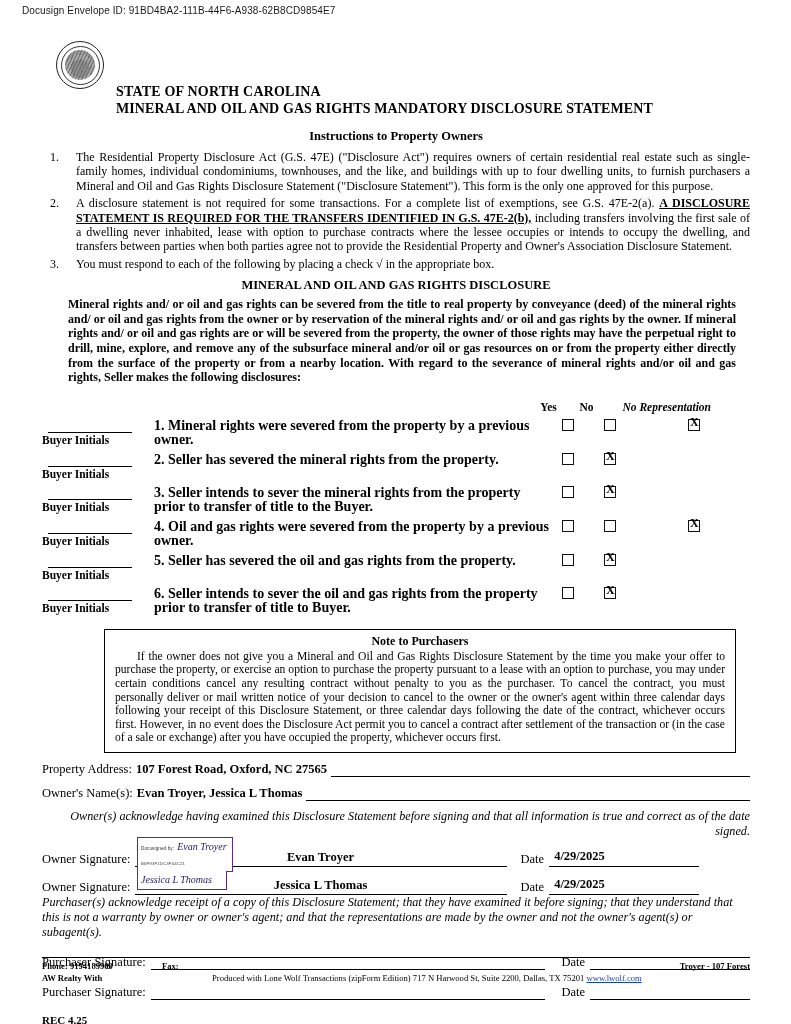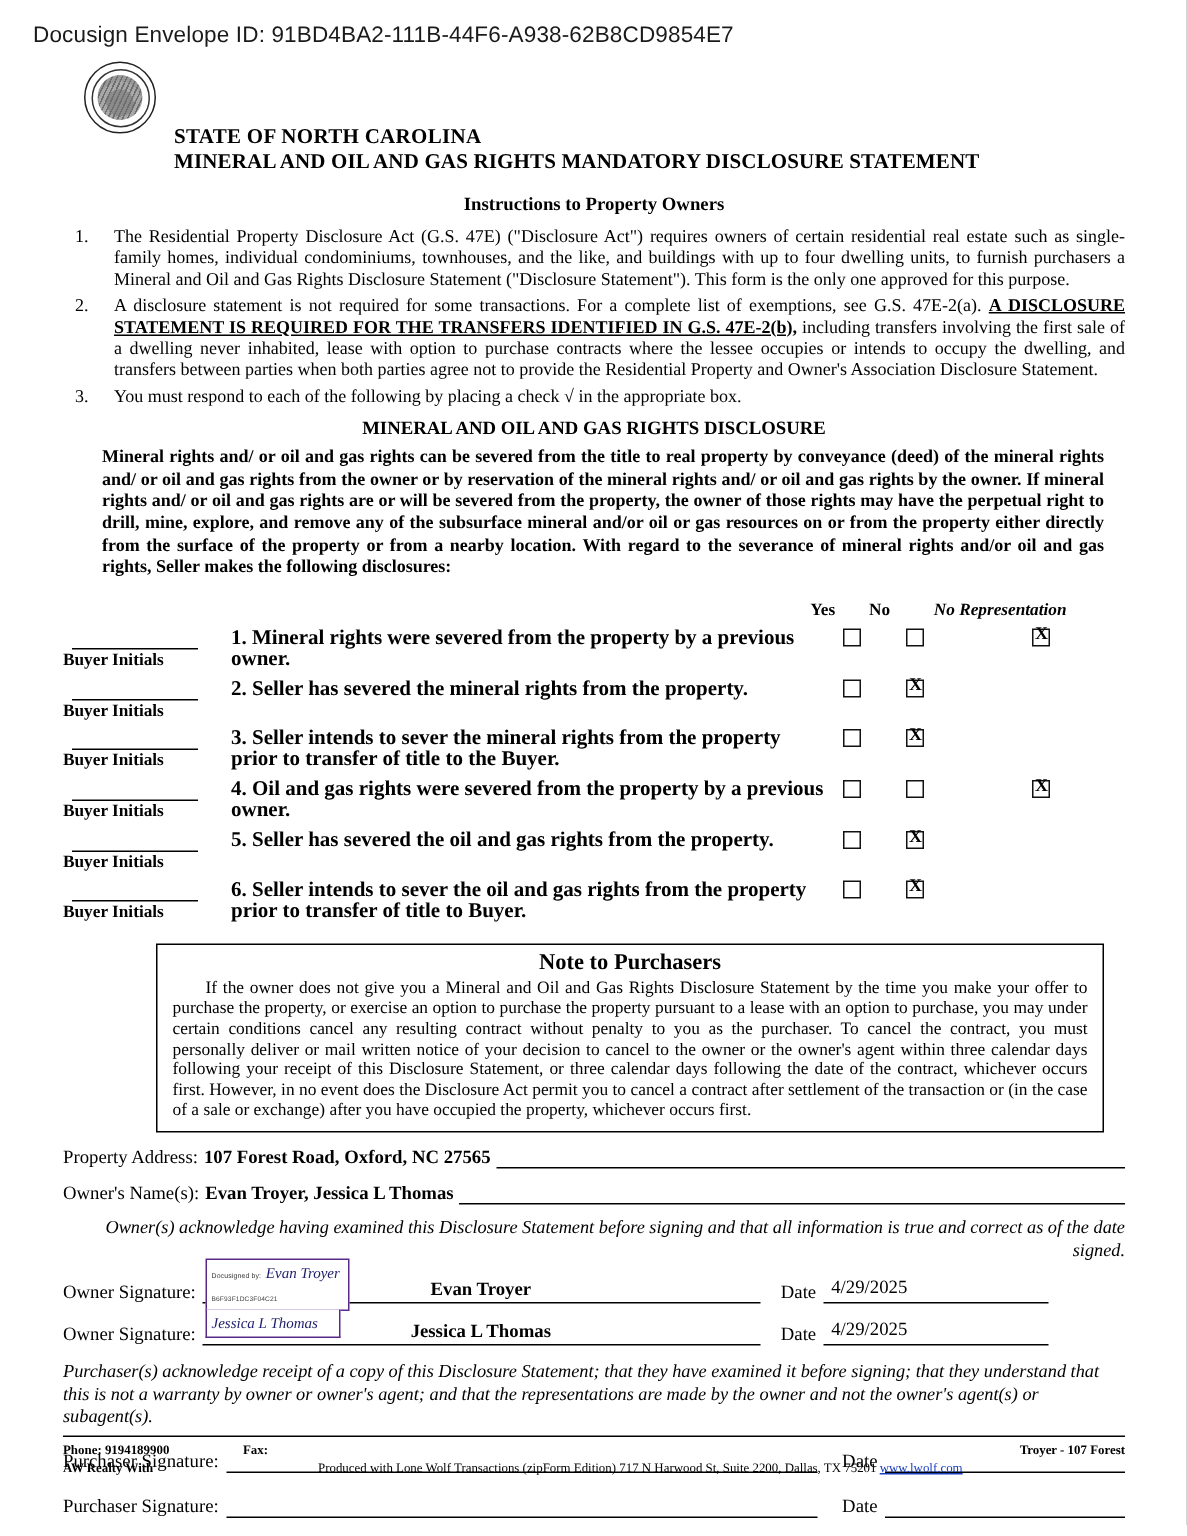--- a/index.html
+++ b/index.html
@@ -13,24 +13,24 @@
   .page {
     position: relative;
     width: 791px;
     height: 1024px;
     background: #ffffff;
     overflow: hidden;
     box-sizing: border-box;
   }
   .envelope-id {
     position: absolute;
-    top: 15px;
+    top: 5px;
     left: 22px;
     font-family: "Liberation Sans", sans-serif;
-    font-size: 15px;
+    font-size: 10px;
     color: #1a1a1a;
     letter-spacing: 0.1px;
   }
   .content {
     position: absolute;
     top: 38px;
     left: 42px;
     width: 708px;
   }
   
@@ -190,21 +190,21 @@
 
   
   .note-box {
     margin: 14px 14px 0 62px;
     border: 1px solid #000;
     padding: 4px 10px 7px 10px;
   }
   .note-title {
     text-align: center;
     font-weight: bold;
-    font-size: 15px;
+    font-size: 12px;
   }
   .note-text {
     font-size: 11.6px;
     line-height: 13.6px;
     text-align: justify;
     text-indent: 22px;
     margin-top: 1px;
   }
   
   .fieldrow {
@@ -256,21 +256,21 @@
   }
   .datelbl { margin-left: 14px; }
   .dateline {
     width: 150px;
     border-bottom: 1px solid #000;
     margin-left: 5px;
     height: 17px;
     text-align: left;
   }
   .dateline .typed {
-    font-weight: normal;
+    font-weight: bold;
     font-size: 12.5px;
     padding-left: 5px;
   }
   
   .ds-stamp {
     position: absolute;
     border: 1px solid #5a2a8a;
     box-sizing: border-box;
     background: #fff;
     padding: 1px 3px 2px 3px;
@@ -293,21 +293,20 @@
   .ds-stamp .ds-id {
     font-family: "Liberation Sans", sans-serif;
     font-size: 4.4px;
     color: #444;
     letter-spacing: .1px;
   }
   .purchaser-ack {
     font-style: italic;
     font-size: 12.2px;
     line-height: 15px;
-    margin-top: 10px;
   }
   .prow {
     display: flex;
     align-items: flex-end;
     font-size: 12.5px;
     margin-top: 14px;
   }
   .prow .lbl { white-space: nowrap; }
   .prow .pline {
     flex: 1 1 auto;

